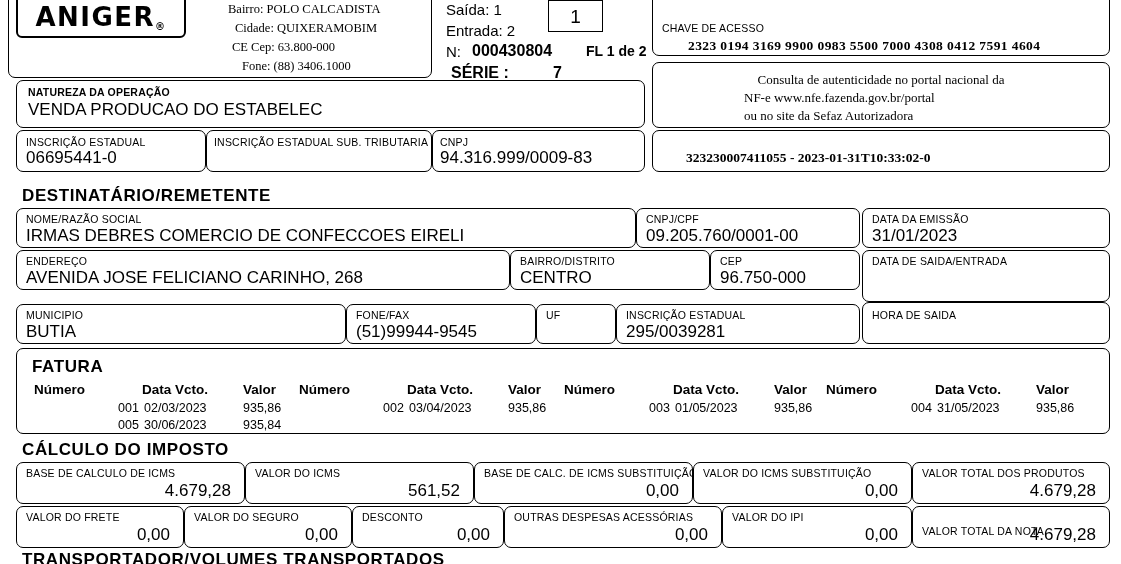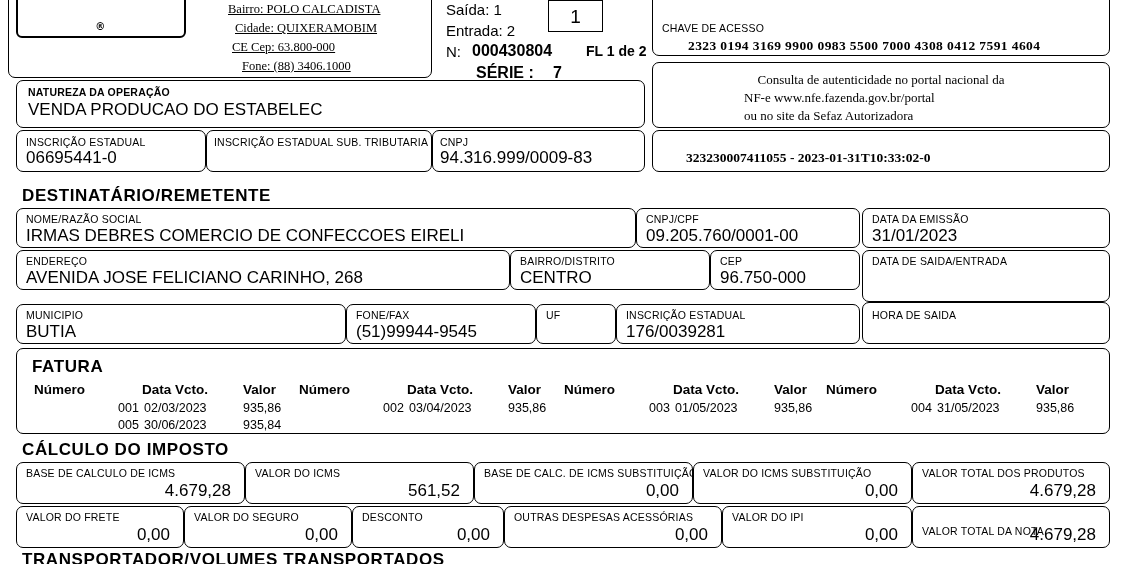--- a/index.html
+++ b/index.html
@@ -74,21 +74,20 @@
     font-weight: bold;
     letter-spacing: 1.5px;
     font-family: "DejaVu Sans", sans-serif;
   }
 
   
   .emit-line {
     font-size: 12.5px;
     white-space: nowrap;
     font-family: "Liberation Serif", serif;
-    text-decoration: underline;
   }
 
   
   .mid-line {
     font-size: 15px;
     white-space: nowrap;
   }
 
   .numbox {
     position: absolute;
@@ -127,40 +126,41 @@
   }
 </style>
 </head>
 <body>
 
 <div class="page">
 
   <div class="box" style="left:8px; top:-22px; width:424px; height:100px;"></div>
 
   <div class="logo-box">
+    <span class="logo-text">ANIGER</span>
       <span class="logo-text" style="font-size:10px;">®</span>
   </div>
 
   <div class="plain emit-line" style="left:228px; top:2px;">Bairro: POLO CALCADISTA</div>
   <div class="plain emit-line" style="left:235px; top:21px;">Cidade: QUIXERAMOBIM</div>
   <div class="plain emit-line" style="left:232px; top:40px;">CE   Cep: 63.800-000</div>
   <div class="plain emit-line" style="left:242px; top:59px;">Fone: (88) 3406.1000</div>
 
   <div class="plain mid-line" style="left:446px; top:1px;">Saída: 1</div>
   <div class="plain mid-line" style="left:446px; top:22px;">Entrada: 2</div>
 
   <div class="numbox" style="left:548px; top:0px; width:55px; height:32px;">
     <div class="center" style="font-size:19px; line-height:32px;">1</div>
   </div>
 
   <div class="plain" style="left:446px; top:43px; font-size:15px;">N:</div>
   <div class="plain bold" style="left:472px; top:42px; font-size:16px;">000430804</div>
   <div class="plain bold" style="left:586px; top:43px; font-size:14px;">FL 1 de 2</div>
 
-  <div class="plain bold" style="left:476px; top:64px; font-size:16px;">SÉRIE :</div>
+  <div class="plain bold" style="left:451px; top:64px; font-size:16px;">SÉRIE :</div>
   <div class="plain bold" style="left:553px; top:64px; font-size:16px;">7</div>
 
   <div class="box" style="left:652px; top:-22px; width:458px; height:78px;"></div>
 
   <div class="plain lbl" style="left:662px; top:22px;">CHAVE DE ACESSO</div>
   <div class="plain chave" style="left:688px; top:38px;">2323  0194  3169  9900  0983  5500  7000  4308  0412  7591  4604</div>
 
   <div class="box" style="left:652px; top:62px; width:458px; height:66px;"></div>
   <div class="plain consulta center" style="left:652px; top:72px; width:458px;">Consulta de autenticidade no portal nacional da</div>
   <div class="plain consulta" style="left:744px; top:108px;">ou no site da Sefaz Autorizadora</div>
@@ -222,21 +222,21 @@
   <div class="box" style="left:346px; top:304px; width:190px; height:40px;"></div>
   <div class="plain lbl" style="left:356px; top:309px;">FONE/FAX</div>
   <div class="plain val" style="left:356px; top:322px;">(51)99944-9545</div>
 
   <div class="box" style="left:536px; top:304px; width:80px; height:40px;"></div>
   <div class="plain lbl" style="left:546px; top:309px;">UF</div>
   <div class="plain val" style="left:546px; top:322px;margin-top:44px;">RS</div>
 
   <div class="box" style="left:616px; top:304px; width:244px; height:40px;"></div>
   <div class="plain lbl" style="left:626px; top:309px;">INSCRIÇÃO ESTADUAL</div>
-  <div class="plain val" style="left:626px; top:322px;">176/0039281</div>
+  <div class="plain val" style="left:626px; top:322px;">295/0039281</div>
 
   <div class="box" style="left:862px; top:302px; width:248px; height:42px;"></div>
   <div class="plain lbl" style="left:872px; top:309px;">HORA DE SAIDA</div>
   <div class="plain val" style="left:872px; top:322px;"></div>
 
   <div class="box" style="left:16px; top:348px; width:1094px; height:86px;"></div>
   <div class="plain sect-title" style="left:32px; top:357px;">FATURA</div>
 
   <div class="plain fat-head" style="left:34px; top:382px;">Número</div>
   <div class="plain fat-head" style="left:142px; top:382px;">Data Vcto.</div>

